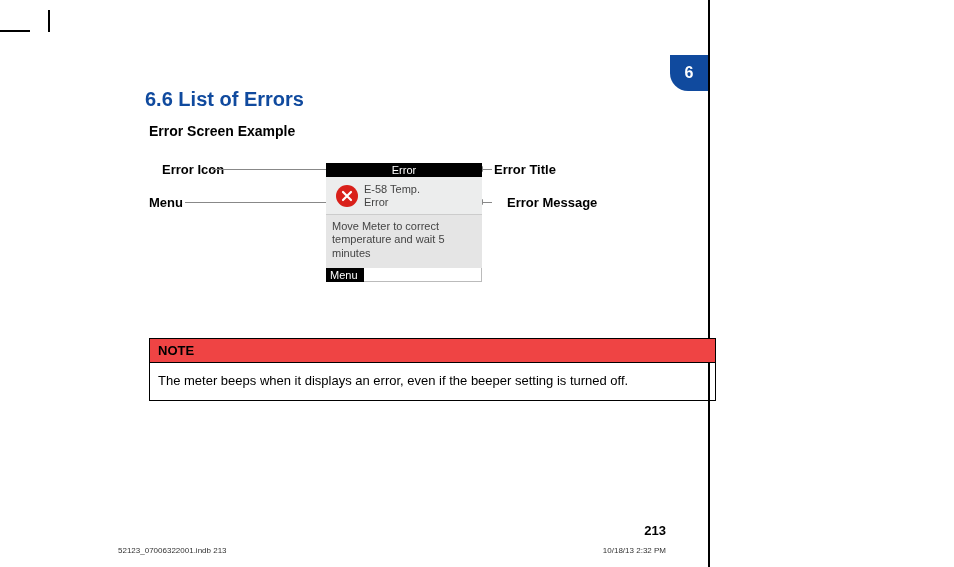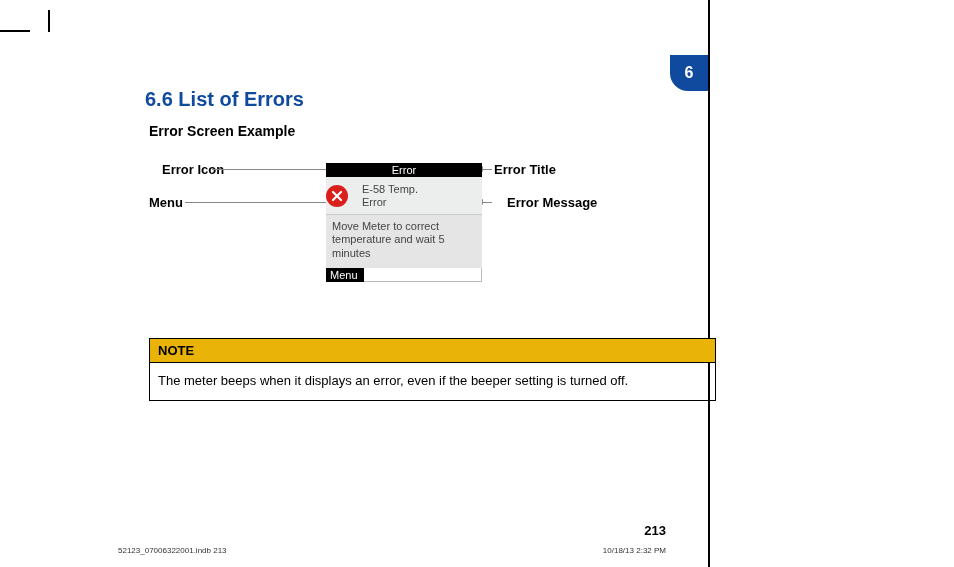--- a/index.html
+++ b/index.html
@@ -11,29 +11,29 @@
   .chapter-tab { position: absolute; right: 0; top: 55px; width: 38px; height: 36px; background: #104a9e; color: #fff; font-weight: bold; font-size: 16px; display: flex; align-items: center; justify-content: center; border-bottom-left-radius: 18px; }
   .heading { position: absolute; left: 95px; top: 88px; color: #104a9e; font-weight: bold; font-size: 20px; font-family: "Arial Narrow", Arial, sans-serif; font-stretch: condensed; }
   .subheading { position: absolute; left: 99px; top: 123px; font-weight: bold; font-size: 14px; font-family: "Arial Narrow", Arial, sans-serif; font-stretch: condensed; }
   .callout { position: absolute; font-size: 13px; font-family: "Arial Narrow", Arial, sans-serif; font-stretch: condensed; }
   .callout .lbl { font-weight: bold; }
   .callout .txt { font-weight: normal; font-size: 13px; line-height: 1.25; }
   .leader { position: absolute; height: 1px; background: #888; }
   
   .device { position: absolute; left: 276px; top: 163px; width: 156px; box-shadow: 0 0 0 1px #bbb inset; font-family: Arial, sans-serif; }
   .dev-title { background: #000; color: #fff; text-align: center; font-size: 11px; padding: 1px 0; }
-  .dev-err { background: #eceded; padding: 6px 6px 6px 0; display: flex; align-items: center; gap: 14px; border-bottom: 1px solid #ccc; }
+  .dev-err { background: #eceded; padding: 6px 6px 6px 10px; display: flex; align-items: center; gap: 6px; border-bottom: 1px solid #ccc; }
   .dev-err .icon { width: 22px; height: 22px; border-radius: 50%; background: #d9201a; display: flex; align-items: center; justify-content: center; flex: 0 0 22px; }
   .dev-err .icon svg { display: block; }
   .dev-err .msg { font-size: 11px; color: #444; line-height: 1.15; }
   .dev-body { background: #e5e5e5; font-size: 11px; color: #444; padding: 5px 6px 8px 6px; line-height: 1.2; }
   .dev-menu { background: #000; color: #fff; font-size: 11px; padding: 1px 4px; width: 38px; }
   
   .note { position: absolute; left: 99px; top: 338px; width: 567px; border: 1px solid #000; }
-  .note-hd { background: #eab308; font-weight: bold; font-size: 13px; padding: 4px 8px; border-bottom: 1px solid #000; font-family: "Arial Narrow", Arial, sans-serif; font-stretch: condensed; }
+  .note-hd { background: #ef4444; font-weight: bold; font-size: 13px; padding: 4px 8px; border-bottom: 1px solid #000; font-family: "Arial Narrow", Arial, sans-serif; font-stretch: condensed; }
   .note-body { font-size: 13px; padding: 10px 8px 12px 8px; font-family: "Arial Narrow", Arial, sans-serif; font-stretch: condensed; }
   .pageno { position: absolute; right: 42px; top: 523px; font-weight: bold; font-size: 13px; font-family: "Arial Narrow", Arial, sans-serif; font-stretch: condensed; }
   .footer-l { position: absolute; left: 68px; top: 546px; font-size: 8px; color: #333; }
   .footer-r { position: absolute; right: 42px; top: 546px; font-size: 8px; color: #333; }
   .arrow { position: absolute; width: 0; height: 0; border-top: 3px solid transparent; border-bottom: 3px solid transparent; }
   .arrow.left { border-right: 5px solid #888; }
 </style>
 </head>
 <body>
 

